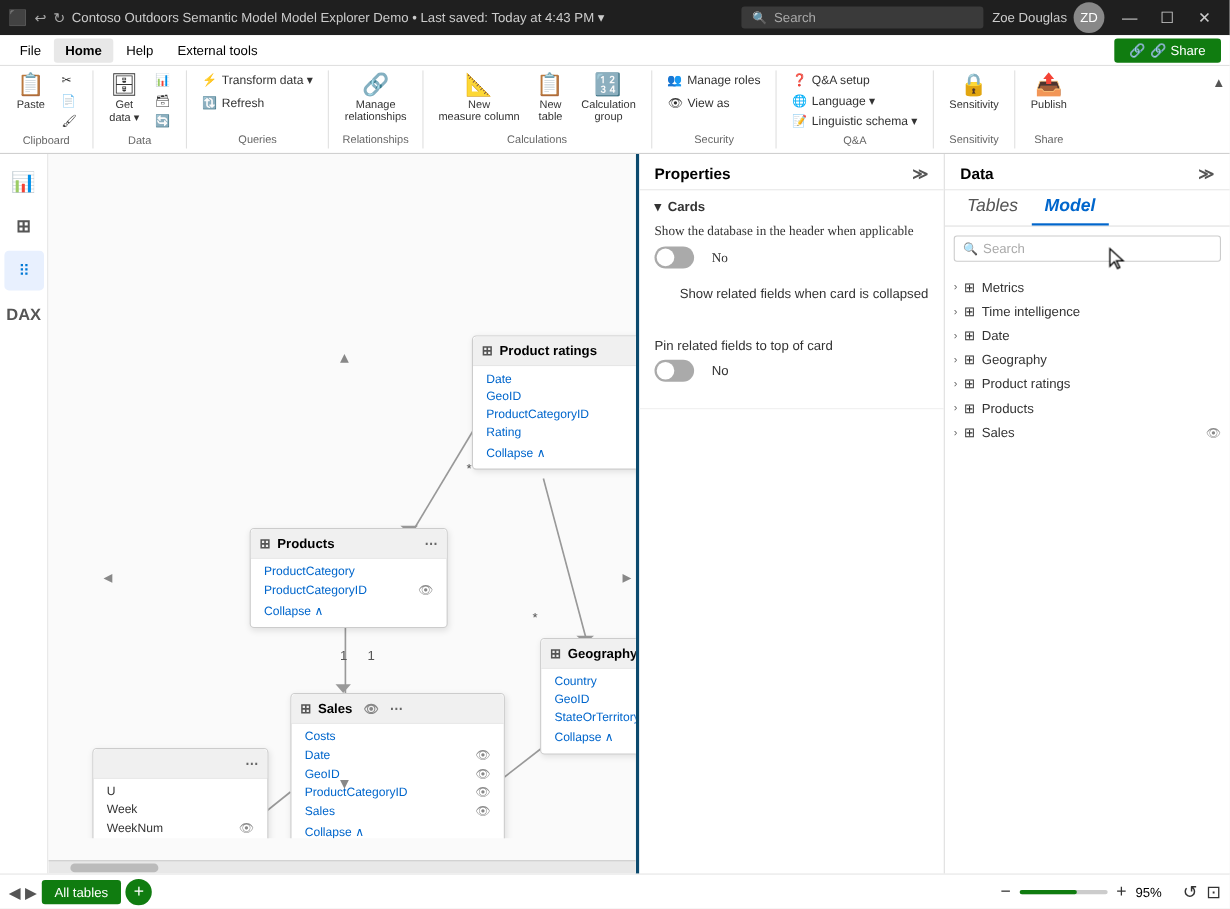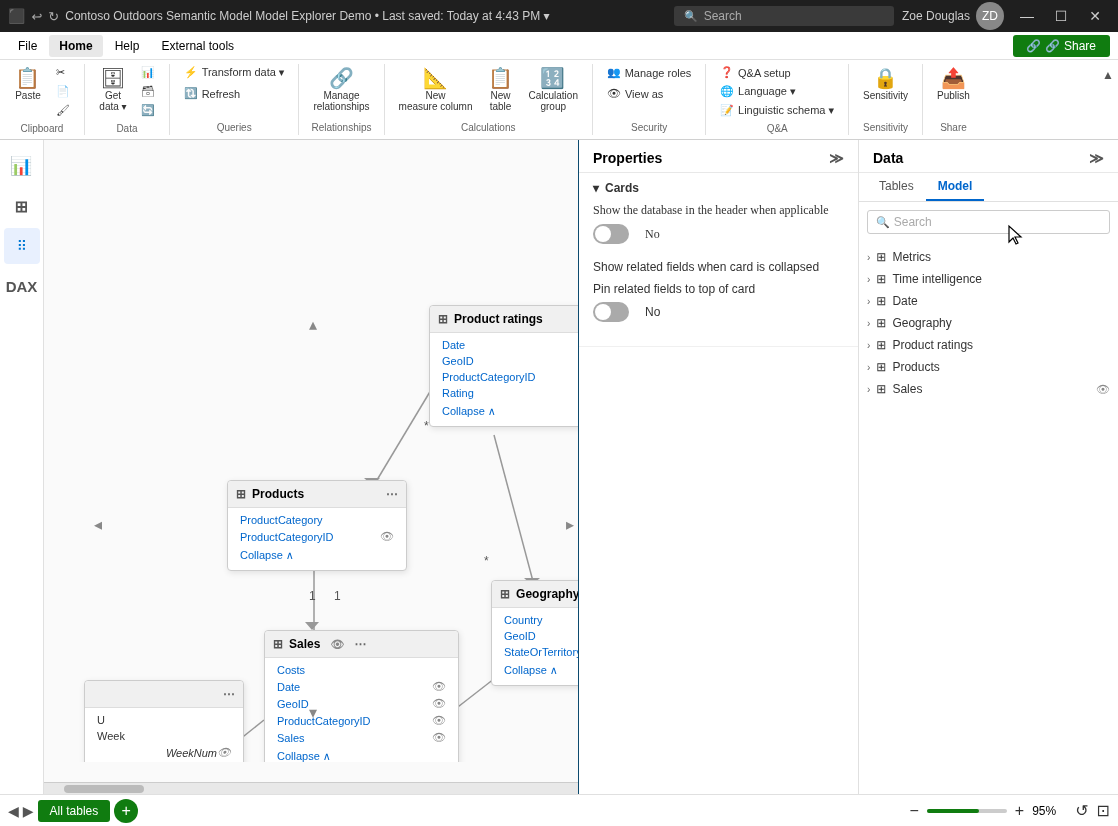--- a/index.html
+++ b/index.html
@@ -213,21 +213,21 @@
       top: 0; left: 0;
       width: 100%;
       height: 100%;
       pointer-events: none;
     }
 
     
     .properties-panel {
       width: 280px;
       background: #fff;
-      border-left: 1px solid #0c4a6e;
+      border-left: 3px solid #0c4a6e;
       display: flex;
       flex-direction: column;
     }
     .properties-header {
       padding: 10px 14px 6px;
       font-size: 14px;
       font-weight: 600;
       border-bottom: 1px solid #e8e8e8;
       display: flex;
       align-items: center;
@@ -285,24 +285,25 @@
       justify-content: space-between;
       border-bottom: 1px solid #e8e8e8;
     }
     .data-tabs {
       display: flex;
       border-bottom: 1px solid #e0e0e0;
       padding: 0 8px;
     }
     .data-tab {
       padding: 6px 12px;
-      font-size: 12px;
+      font-size: 16px;
       cursor: pointer;
       color: #555;
       border-bottom: 2px solid transparent;
+      font-style: italic;
     }
     .data-tab.active {
       color: #0066cc;
       border-bottom: 2px solid #0066cc;
       font-weight: 600;
     }
     .data-search {
       margin: 8px;
       border: 1px solid #ccc;
       border-radius: 3px;
@@ -683,21 +684,21 @@
 
       <div class="table-card" style="left: 40px; top: 540px; width: 160px;">
         <div class="table-card-header">
           <span class="card-dots" style="margin-left:auto;">⋯</span>
         </div>
         <div class="table-card-body">
           <div class="table-card-row regular">U</div>
           <div class="table-card-row regular" style="justify-content:space-between;">
             <span>Week</span>
           </div>
-          <div class="table-card-row regular" style="justify-content:flex-end;font-style:italic;">
+          <div class="table-card-row regular" style="justify-content:space-between;">
             <span>WeekNum</span>
             <span style="color:#888; font-size:11px;">👁</span>
           </div>
           <div class="table-card-row regular">Month</div>
         </div>
       </div>
 
       <div style="position:absolute; left:50px; top:375px; color:#888; font-size:16px; cursor:pointer;">◂</div>
       <div style="position:absolute; right:4px; top:375px; color:#888; font-size:16px; cursor:pointer;">▸</div>
       <div style="position:absolute; left:265px; top:175px; color:#888; font-size:16px; cursor:pointer;">▴</div>
@@ -723,21 +724,21 @@
       <div style="margin-bottom:16px;font-family:Liberation Serif, serif;">
         <div class="prop-label">Show the database in the header when applicable</div>
         <div style="display:flex; align-items:center; gap:8px; margin-top:6px;">
           <div class="toggle-switch toggle-off">
             <div class="toggle-thumb"></div>
           </div>
           <span class="prop-value">No</span>
         </div>
       </div>
 
-      <div style="margin-bottom:8px;">
+      <div style="margin-bottom:33px;text-align:right;">
         <div class="prop-label">Show related fields when card is collapsed</div>
       </div>
 
       <div style="margin-bottom:16px;">
         <div class="prop-label">Pin related fields to top of card</div>
         <div style="display:flex; align-items:center; gap:8px; margin-top:6px;">
           <div class="toggle-switch toggle-off">
             <div class="toggle-thumb"></div>
           </div>
           <span class="prop-value">No</span>

